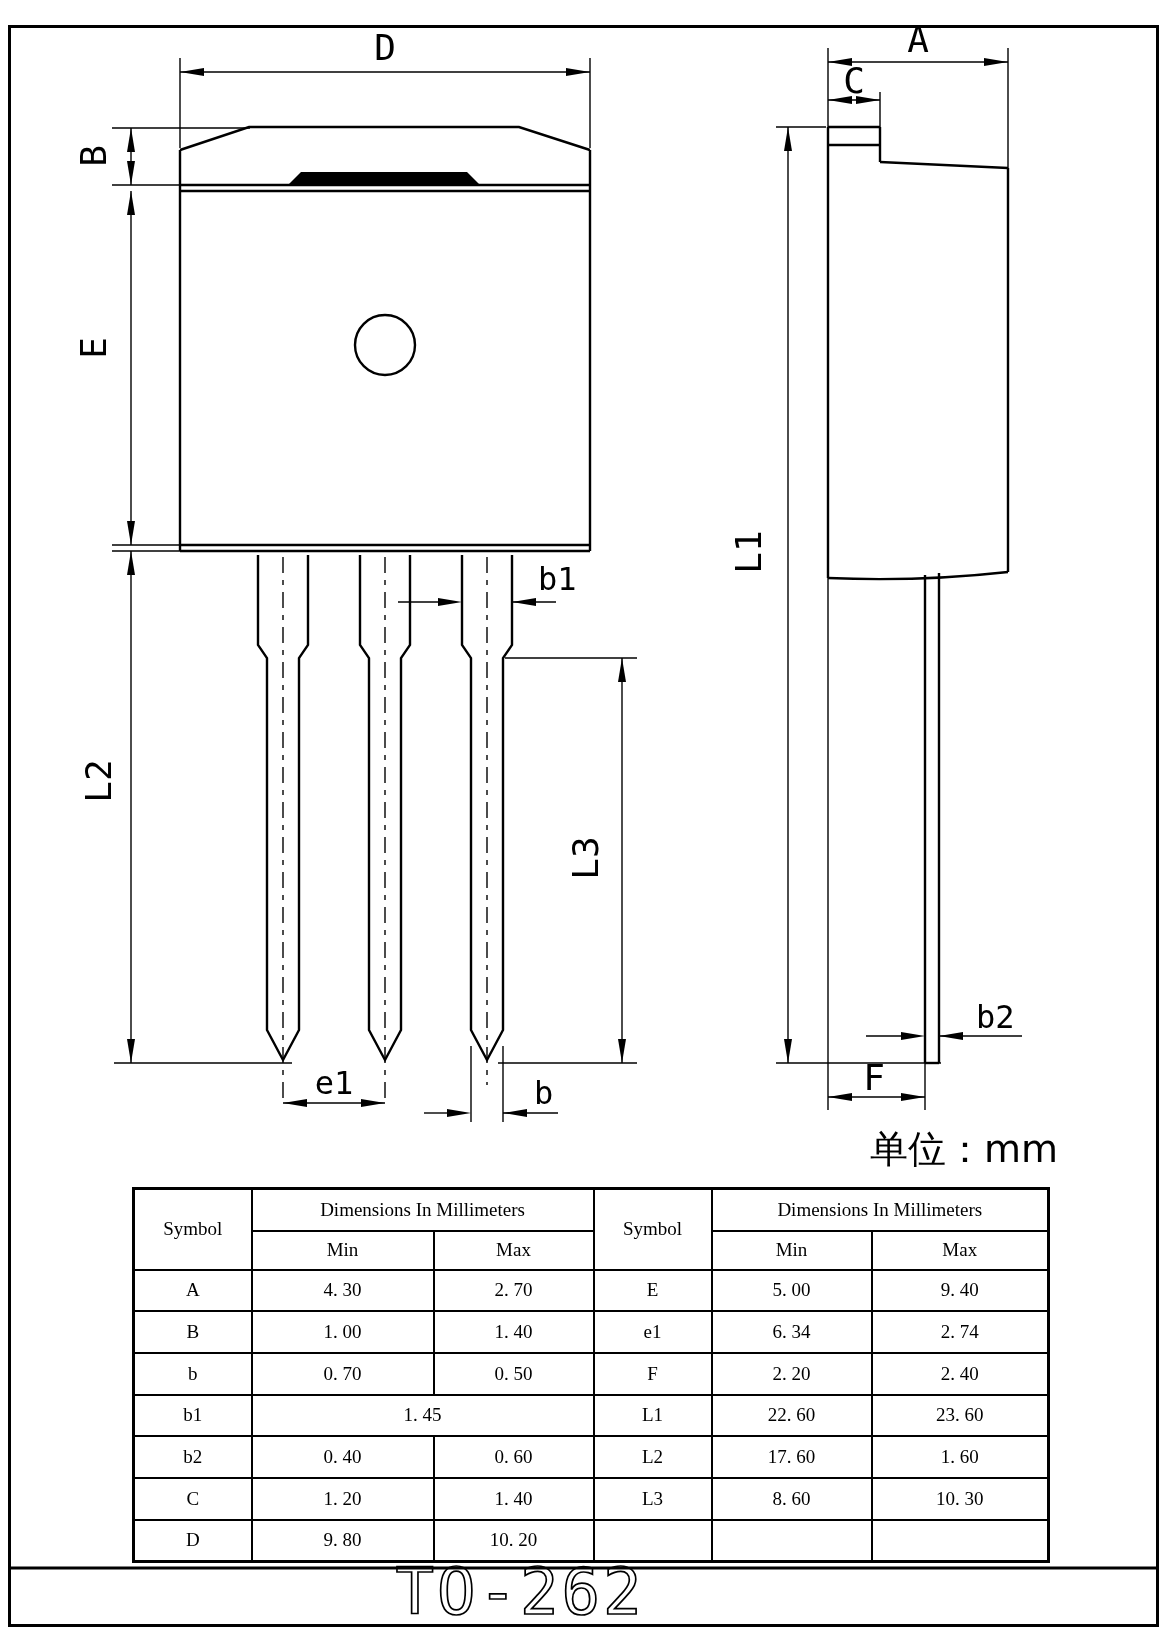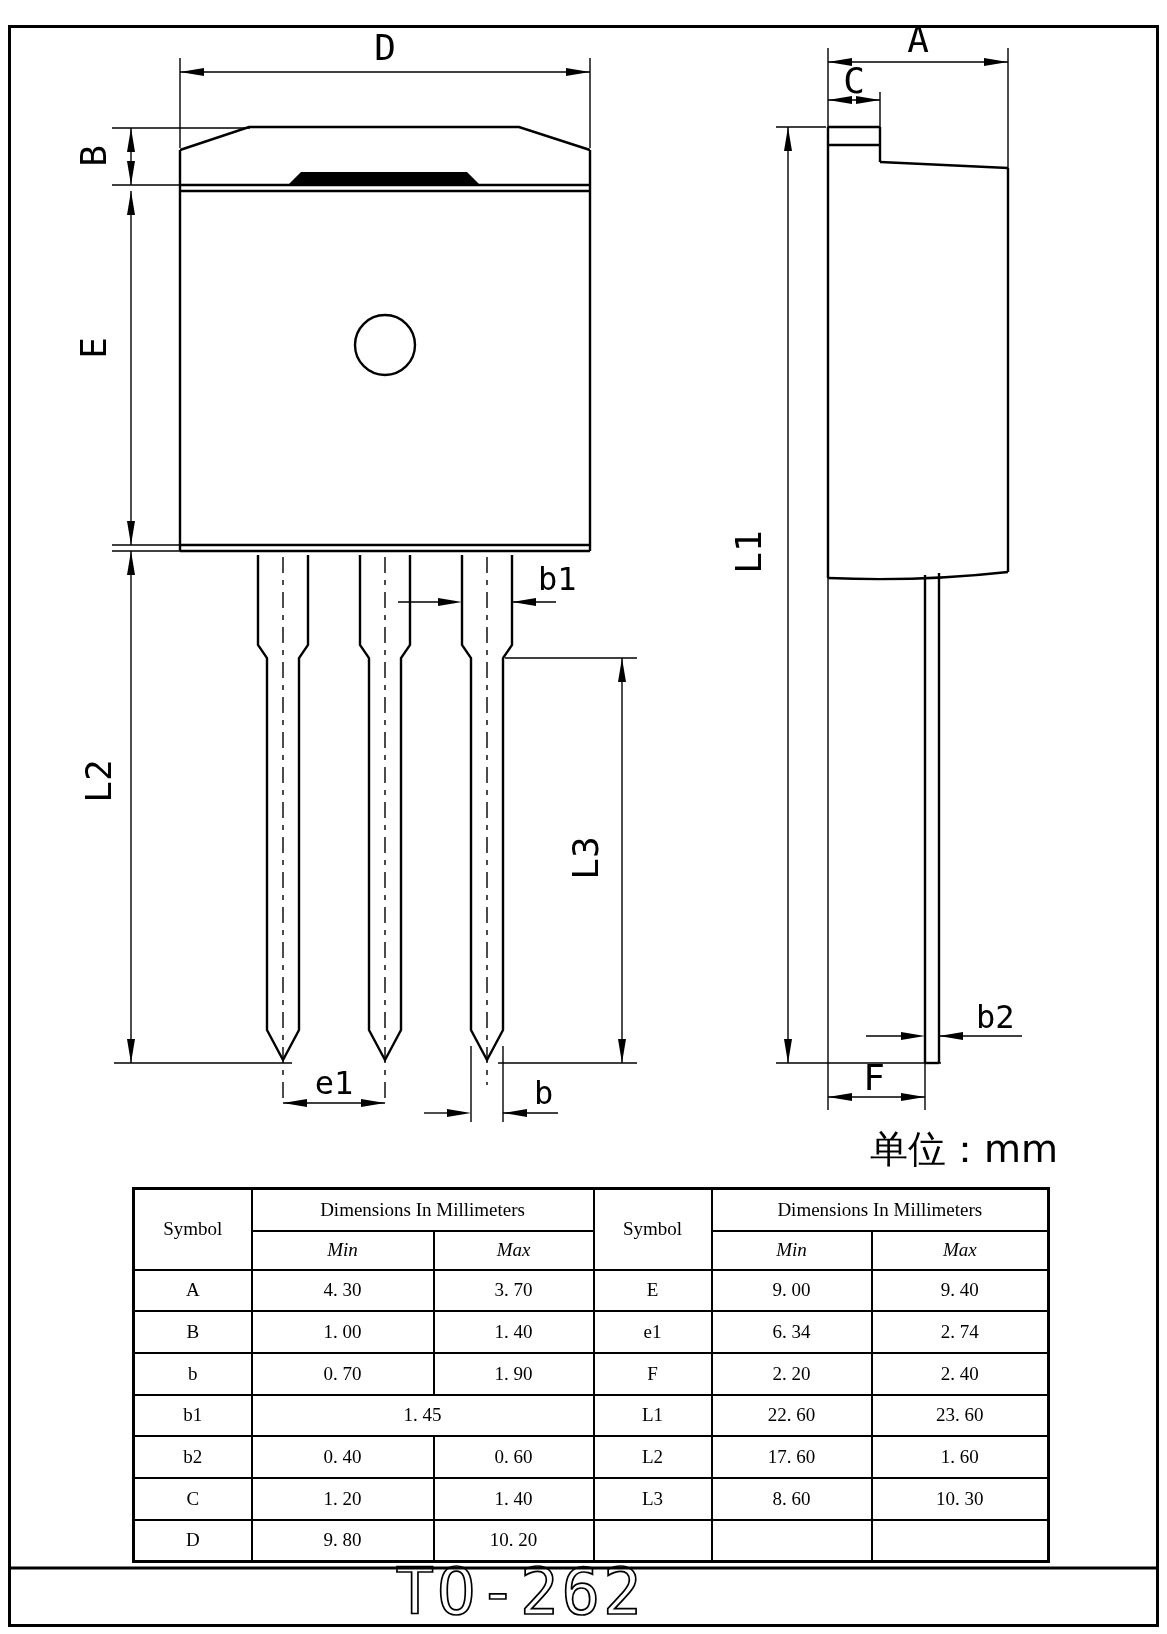--- a/index.html
+++ b/index.html
@@ -14,21 +14,21 @@
   .dimtxt-s{font-family:"DejaVu Sans Mono", monospace;font-size:32px;fill:#000;}
   .unittxt{font-family:"DejaVu Sans", sans-serif;font-size:38px;fill:#000;}
   .titletxt{font-family:"DejaVu Sans Mono", monospace;font-size:64px;letter-spacing:3px;
             fill:none;stroke:#000;stroke-width:1.7;}
   table.dims{position:absolute;left:132px;top:1187px;width:915px;height:373px;
              border-collapse:collapse;table-layout:fixed;
              font-family:"Liberation Serif", serif;font-size:19px;color:#000;}
   table.dims td{border:2px solid #000;text-align:center;vertical-align:middle;
                 padding:0;overflow:hidden;white-space:nowrap;}
   table.dims{border:3px solid #000;}
-  tr.h1{height:42px;} tr.h2{height:39px;font-style:italic;} tr.dr{height:41.7px;}
+  tr.h1{height:42px;} tr.h2{height:39px;} tr.dr{height:41.7px;}
 </style>
 </head>
 <body>
 
 <div class="page">
 
 <svg width="1167" height="1634" viewBox="0 0 1167 1634">
 
   <rect x="9.5" y="26.5" width="1148" height="1599" fill="none" stroke="#000" stroke-width="3"></rect>
 
@@ -191,37 +191,37 @@
     </tr>
     <tr class="h2">
       <td>Min</td>
       <td>Max</td>
       <td>Min</td>
       <td>Max</td>
     </tr>
     <tr class="dr">
       <td>A</td>
       <td>4. 30</td>
-      <td>3. 70</td>
+      <td>2. 70</td>
       <td>E</td>
-      <td>9. 00</td>
+      <td>5. 00</td>
       <td>9. 40</td>
     </tr>
     <tr class="dr">
       <td>B</td>
       <td>1. 00</td>
       <td>1. 40</td>
       <td>e1</td>
       <td>6. 34</td>
       <td>2. 74</td>
     </tr>
     <tr class="dr">
       <td>b</td>
       <td>0. 70</td>
-      <td>1. 90</td>
+      <td>0. 50</td>
       <td>F</td>
       <td>2. 20</td>
       <td>2. 40</td>
     </tr>
     <tr class="dr">
       <td>b1</td>
       <td colspan="2">1. 45</td>
       <td>L1</td>
       <td>22. 60</td>
       <td>23. 60</td>

